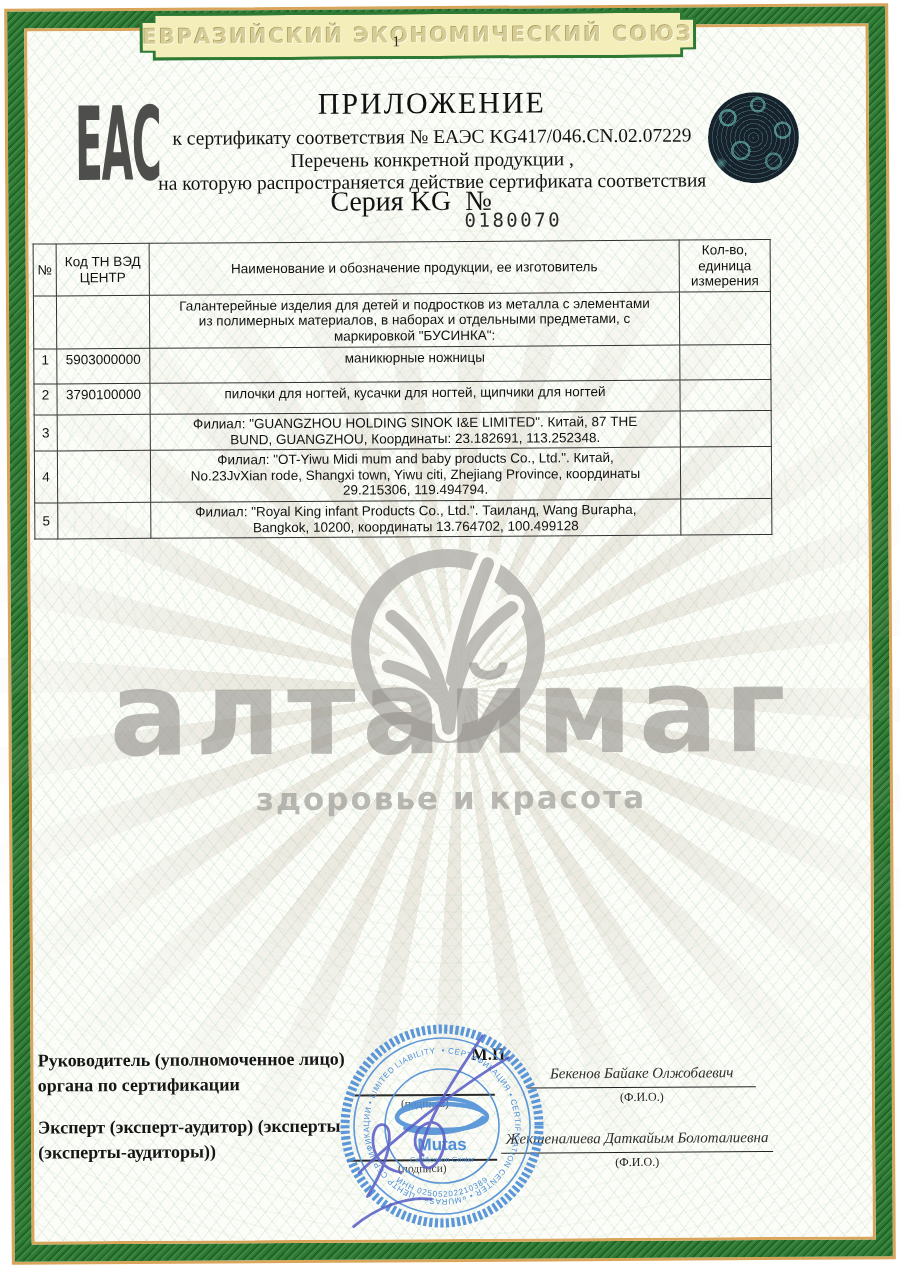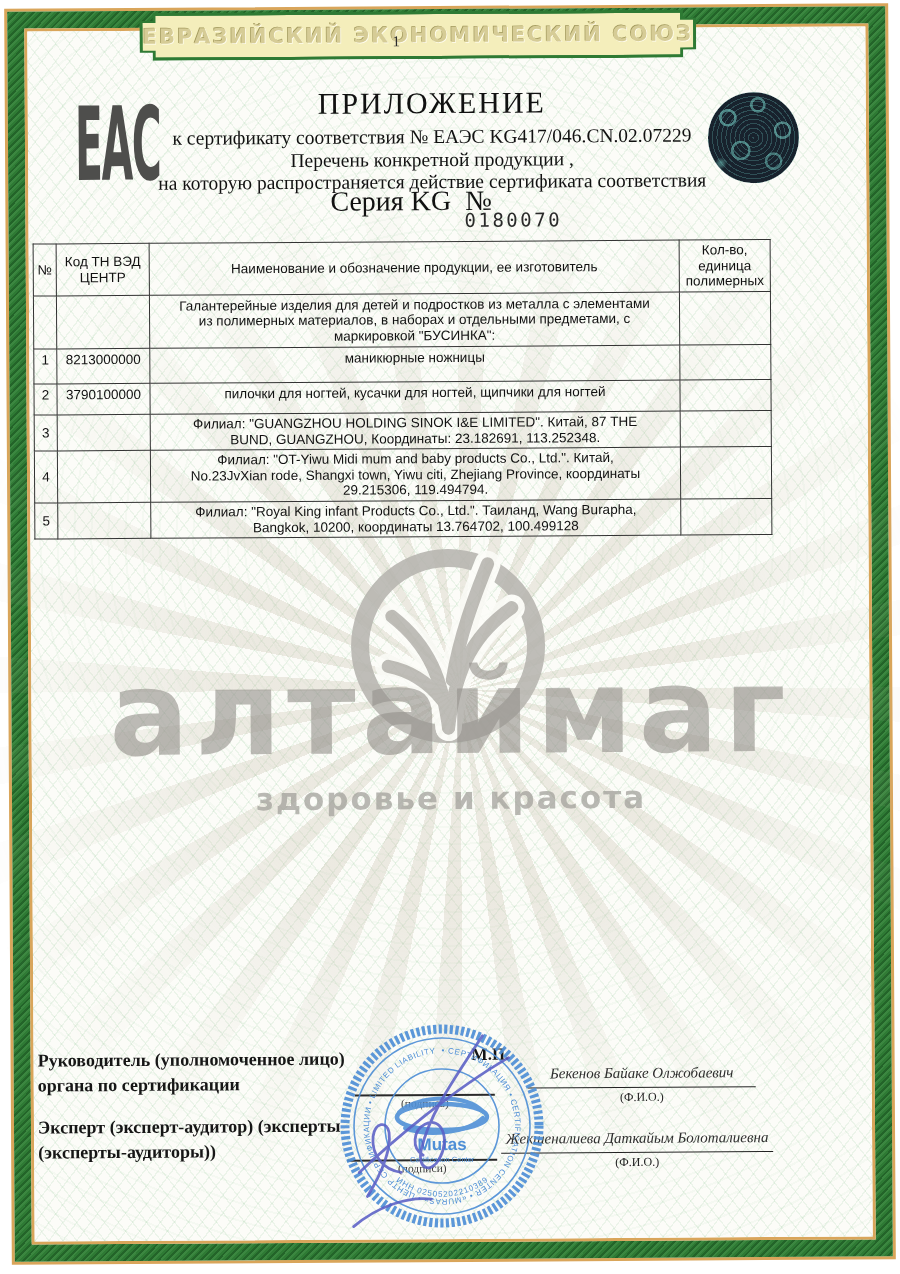--- a/index.html
+++ b/index.html
@@ -155,33 +155,33 @@
           <col style="width:23px">
           <col style="width:93px">
           <col style="width:530px">
           <col style="width:91px">
         </colgroup>
       <thead>
         <tr>
           <th>№</th>
           <th>Код ТН ВЭД ЦЕНТР</th>
           <th>Наименование и обозначение продукции, ее изготовитель</th>
-          <th>Кол-во, единица полимерных</th>
+          <th>Кол-во, единица измерения</th>
         </tr>
       </thead>
       <tbody>
           <tr>
             <td class="c-num"></td>
             <td class="c-code"></td>
             <td class="c-name">Галантерейные изделия для детей и подростков из металла с элементами из полимерных материалов, в наборах и отдельными предметами, с маркировкой "БУСИНКА":</td>
             <td class="c-qty"></td>
           </tr>
           <tr>
             <td class="c-num">1</td>
-            <td class="c-code">8213000000</td>
+            <td class="c-code">5903000000</td>
             <td class="c-name">маникюрные ножницы</td>
             <td class="c-qty"></td>
           </tr>
           <tr>
             <td class="c-num">2</td>
             <td class="c-code">3790100000</td>
             <td class="c-name">пилочки для ногтей, кусачки для ногтей, щипчики для ногтей</td>
             <td class="c-qty"></td>
           </tr>
           <tr>

